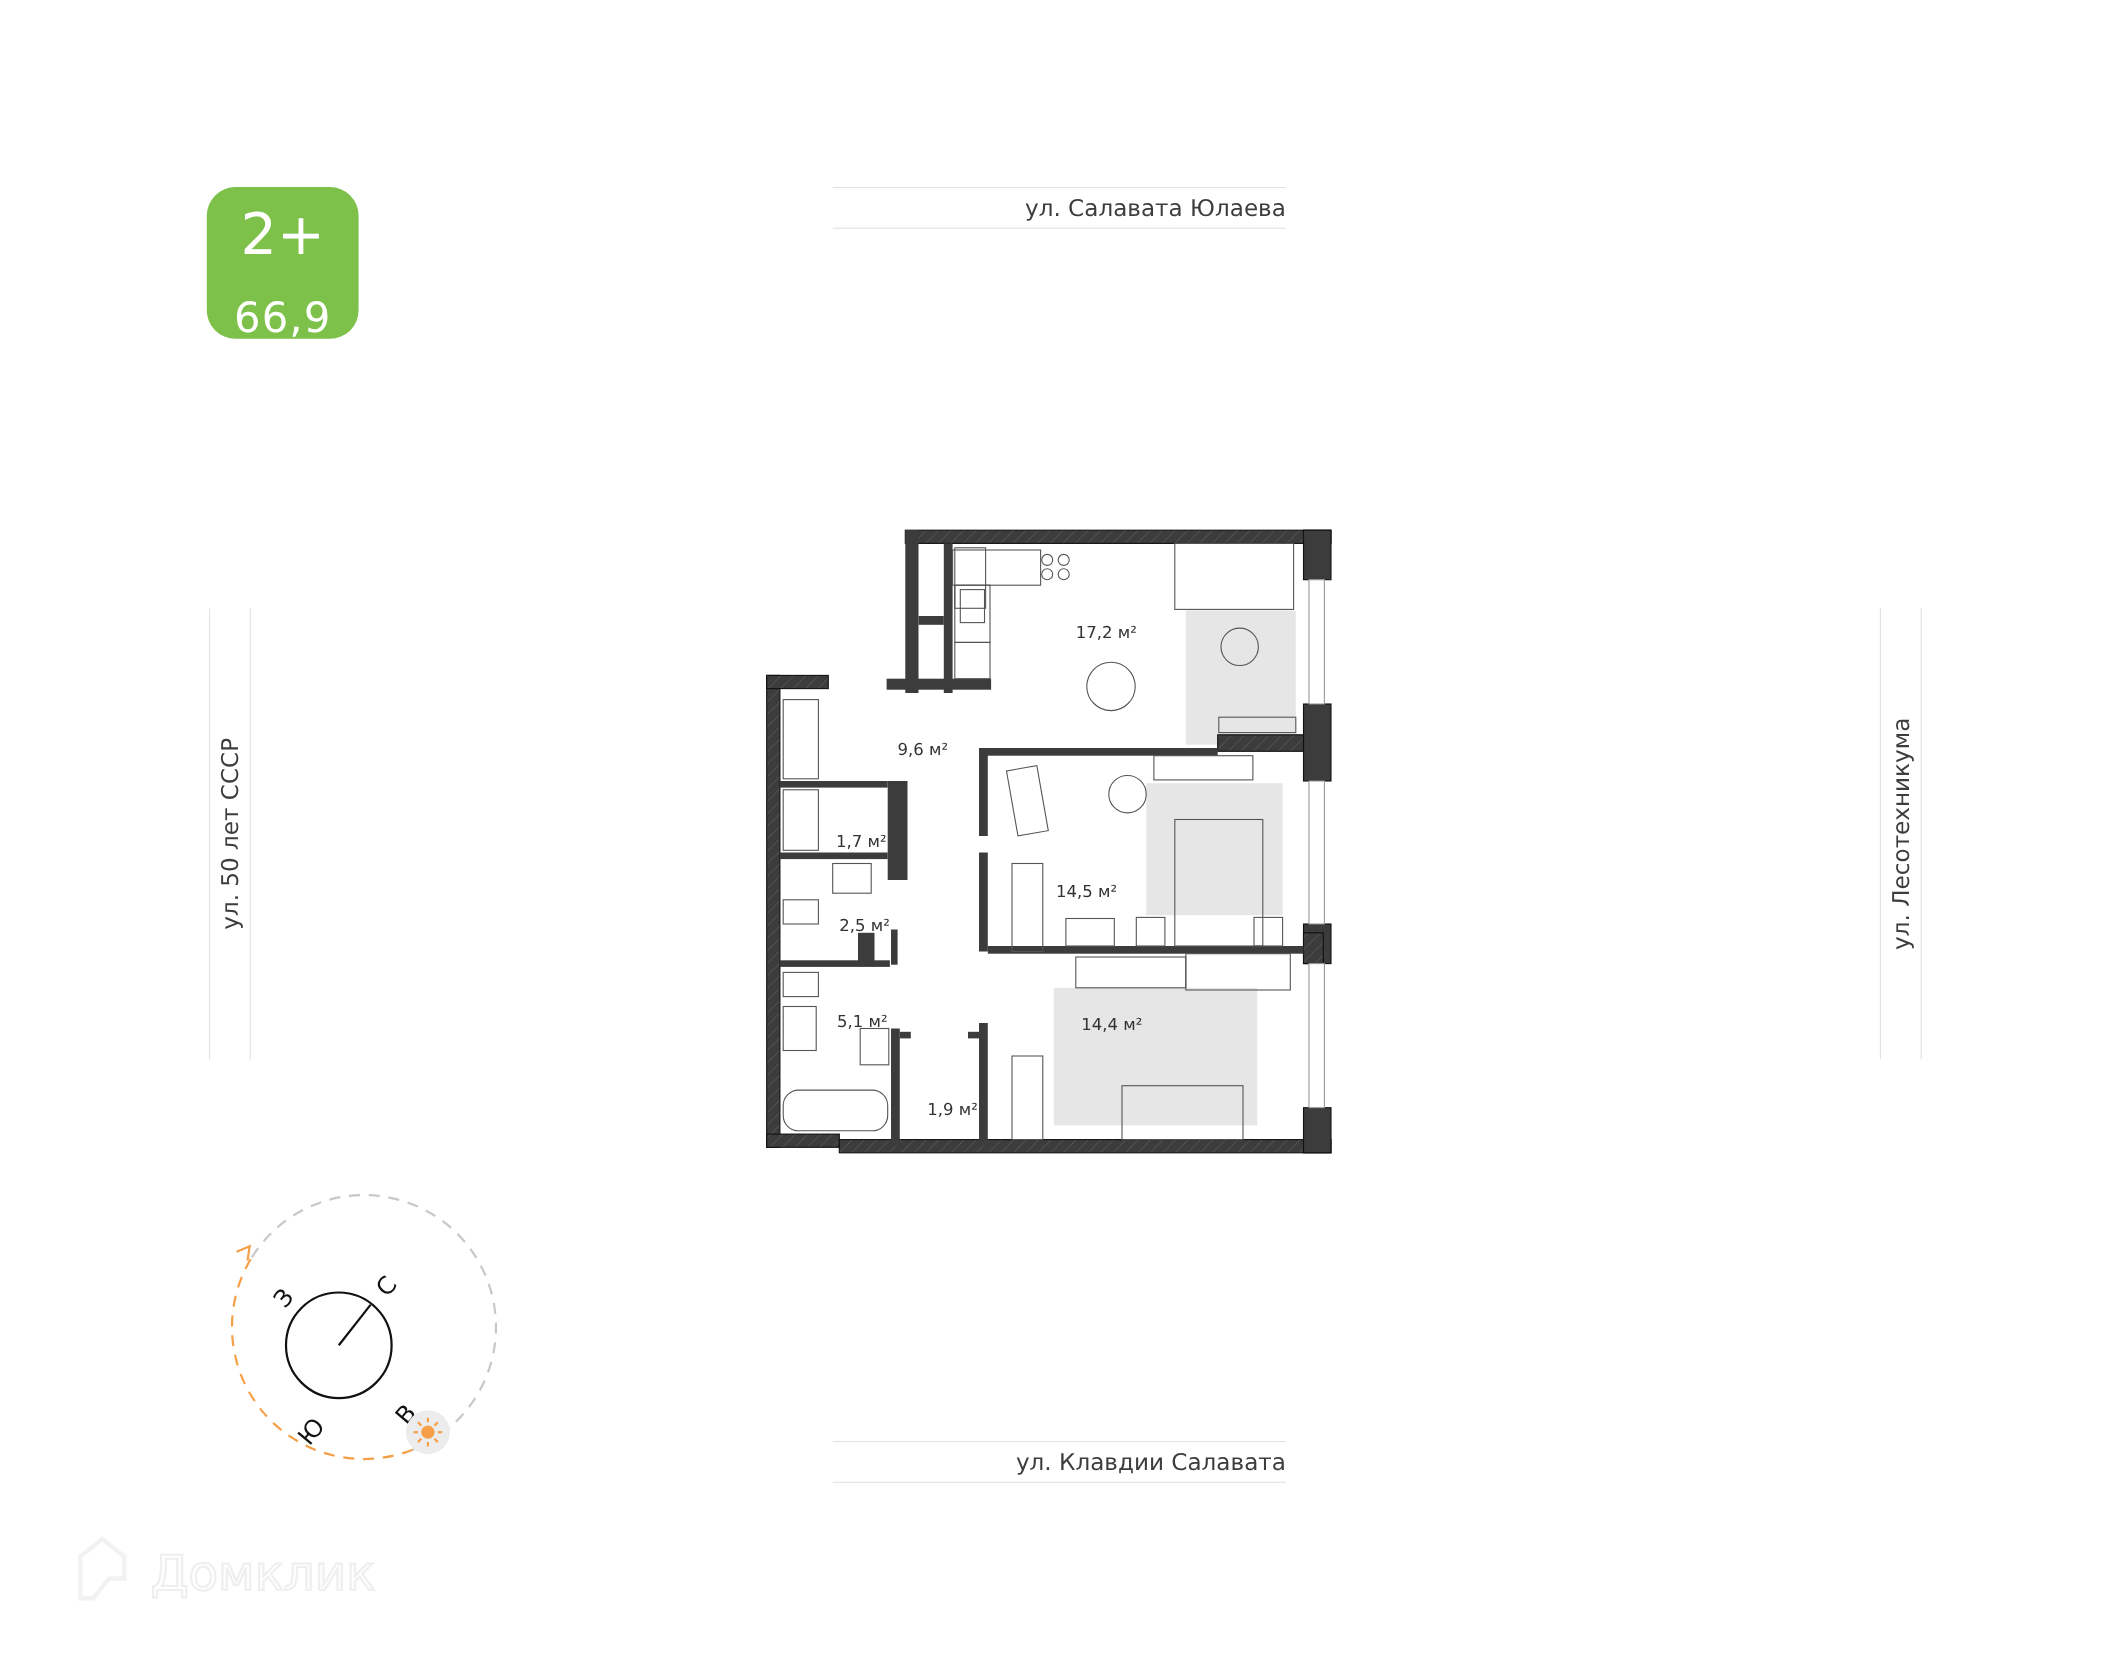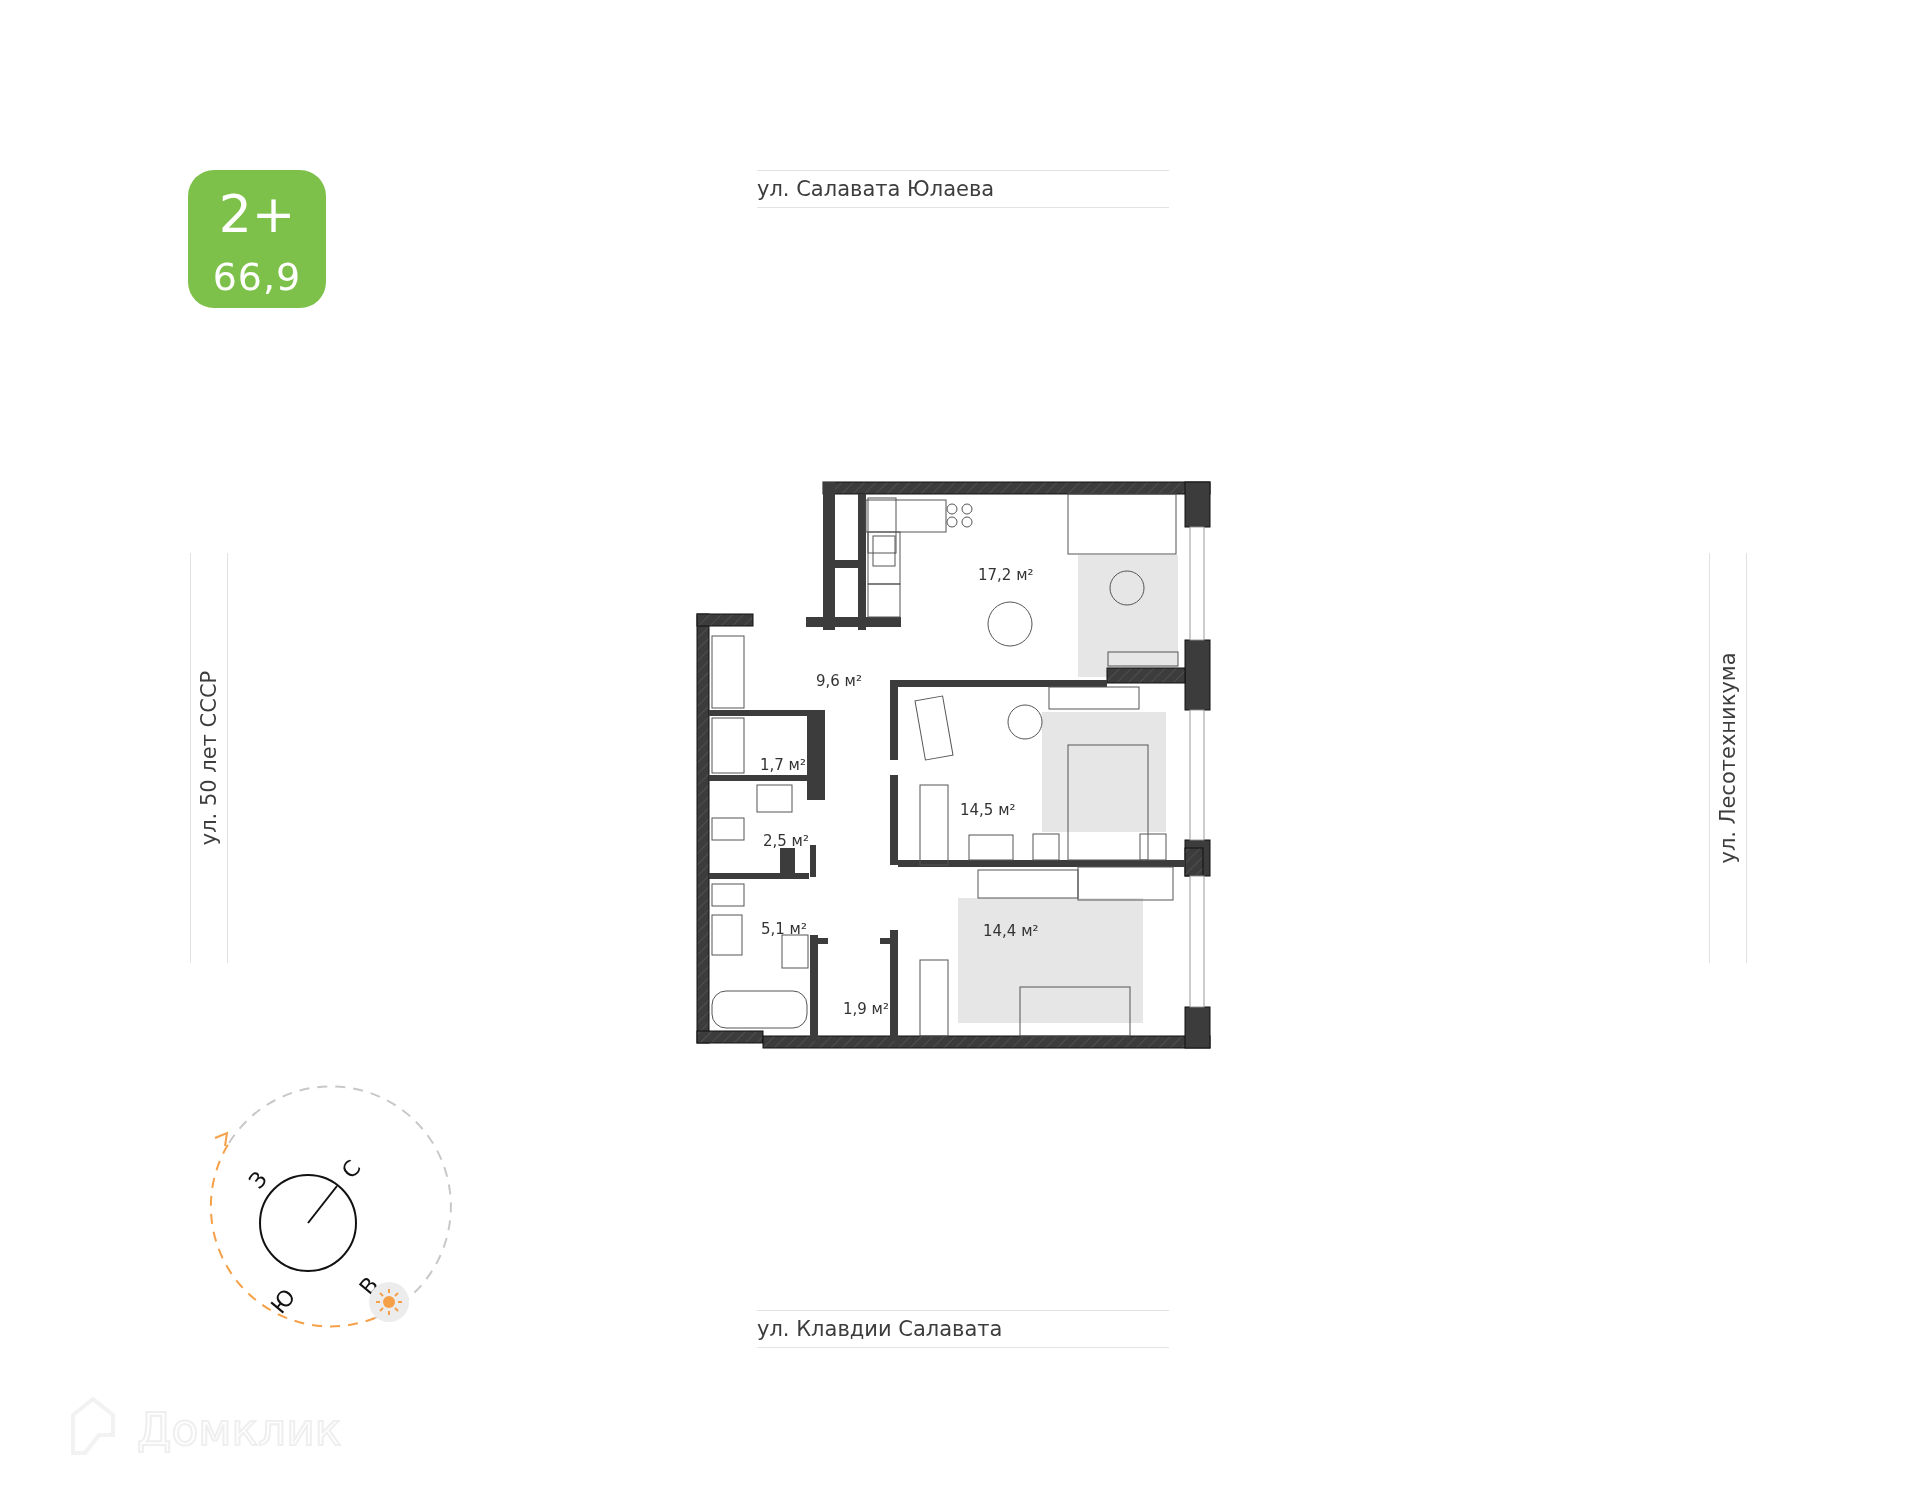--- a/index.html
+++ b/index.html
@@ -1,20 +1,20 @@
 <!DOCTYPE html>
 <html><head>
 <meta charset="utf-8">
 <style>
   html,body{margin:0;padding:0;background:#ffffff;}
   body{width:1920px;height:1507px;position:relative;overflow:hidden;font-family:"DejaVu Sans","Liberation Sans",sans-serif;}
   .badge{position:absolute;left:188px;top:170px;width:138px;height:138px;border-radius:26px;background:#7dc14a;color:#fff;text-align:center;}
   .badge .rooms{position:absolute;left:0;right:0;top:18px;font-size:52px;line-height:52px;font-weight:400;}
-  .badge .area{position:absolute;left:0;right:0;top:88px;font-size:38px;line-height:38px;letter-spacing:1px;}
-  .street-h{position:absolute;height:36px;border-top:1px solid #e2e2e2;border-bottom:1px solid #e2e2e2;color:#3d3d3d;font-size:21px;line-height:36px;text-align:left;}
+  .badge .area{position:absolute;left:0;right:0;top:100px;font-size:38px;line-height:38px;letter-spacing:1px;}
+  .street-h{position:absolute;height:36px;border-top:1px solid #e2e2e2;border-bottom:1px solid #e2e2e2;color:#3d3d3d;font-size:21px;line-height:36px;text-align:right;}
   .street-v{position:absolute;width:36px;border-left:1px solid #e2e2e2;border-right:1px solid #e2e2e2;}
   .street-v span{position:absolute;left:50%;top:50%;white-space:nowrap;color:#3d3d3d;font-size:21px;transform:translate(-50%,-50%) rotate(-90deg);}
   svg{position:absolute;left:0;top:0;}
   .lbl{font-family:"DejaVu Sans","Liberation Sans",sans-serif;font-size:15px;fill:#333;}
   .compass-lbl{font-family:"DejaVu Sans","Liberation Sans",sans-serif;font-size:22px;fill:#111;}
   .wm{position:absolute;left:65px;top:1395px;width:360px;height:64px;}
 </style>
 </head>
 <body>
 

